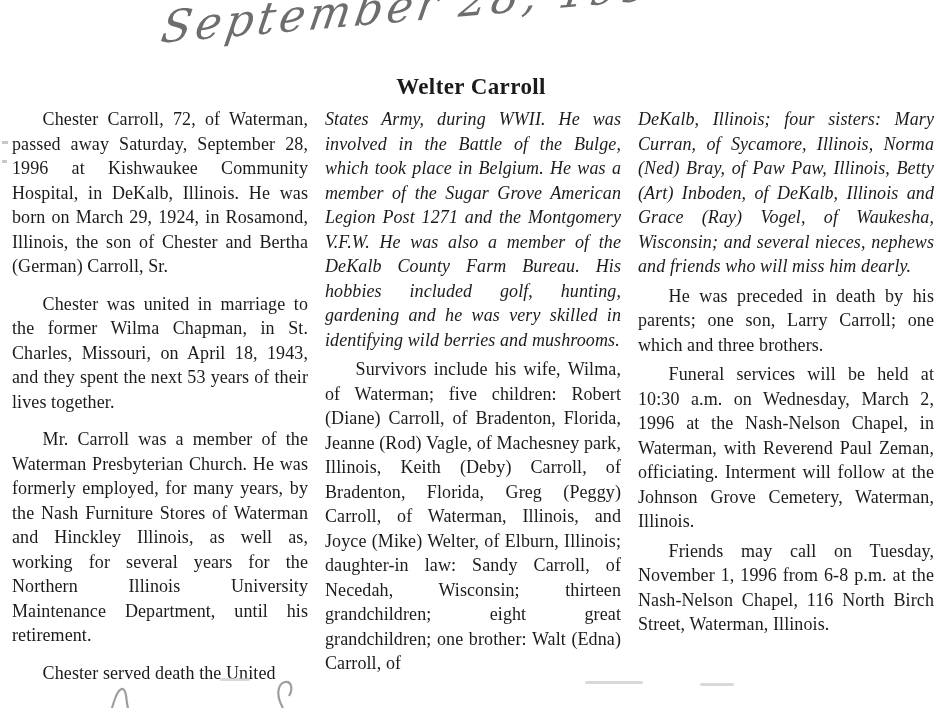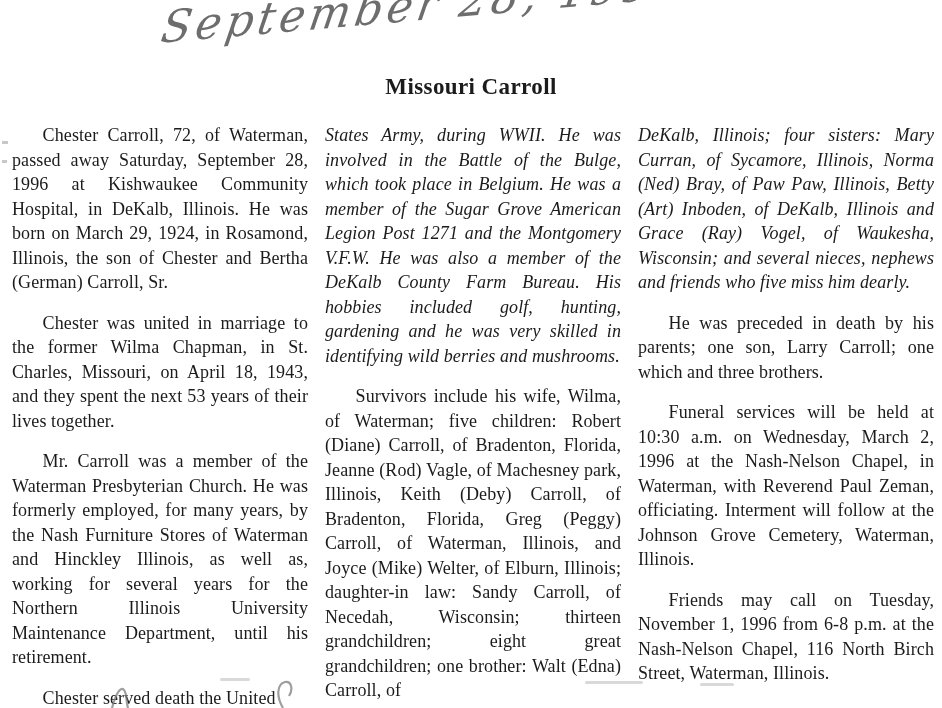--- a/index.html
+++ b/index.html
@@ -52,21 +52,20 @@
     display: flex;
     gap: 17px;
   }
   .col { flex: 1 1 0; }
   .para {
     font-size: 18px;
     line-height: 24.5px;
     text-align: justify;
     text-indent: 1.7em;
     letter-spacing: 0.1px;
-    margin-top: 16px;
   }
   .para.noindent { text-indent: 0; font-style: italic; }
   .col-1 .para { margin-bottom: 13px; }
   .col-2 .para, .col-3 .para { margin-bottom: 5px; }
   .col .para:last-child { margin-bottom: 0; font-family: Liberation Serif, serif; }
   .edge-mark {
     position: absolute;
     background: var(--artifact);
     opacity: 0.55;
   }
@@ -78,38 +77,38 @@
   }
   .bottom-script { position: absolute; left: 0; top: 0; }
 </style>
 </head>
 <body>
 
 <div class="page">
 
   <div class="handwriting">September 28, 1996</div>
 
-  <h1 class="headline">Missouri Carroll</h1>
+  <h1 class="headline">Welter Carroll</h1>
 
   <div class="columns">
 
     <div class="col col-1">
       <p class="para">Chester Carroll, 72, of Waterman, passed away Saturday, September 28, 1996 at Kishwaukee Community Hospital, in DeKalb, Illinois. He was born on March 29, 1924, in Rosamond, Illinois, the son of Chester and Bertha (German) Carroll, Sr.</p>
       <p class="para">Chester was united in marriage to the former Wilma Chapman, in St. Charles, Missouri, on April 18, 1943, and they spent the next 53 years of their lives together.</p>
       <p class="para">Mr. Carroll was a member of the Waterman Presbyterian Church. He was formerly employed, for many years, by the Nash Furniture Stores of Waterman and Hinckley Illinois, as well as, working for several years for the Northern Illinois University Maintenance Department, until his retirement.</p>
       <p class="para">Chester served death the United</p>
     </div>
 
     <div class="col col-2">
       <p class="para noindent">States Army, during WWII. He was involved in the Battle of the Bulge, which took place in Belgium. He was a member of the Sugar Grove American Legion Post 1271 and the Montgomery V.F.W. He was also a member of the DeKalb County Farm Bureau. His hobbies included golf, hunting, gardening and he was very skilled in identifying wild berries and mushrooms.</p>
       <p class="para">Survivors include his wife, Wilma, of Waterman; five children: Robert (Diane) Carroll, of Bradenton, Florida, Jeanne (Rod) Vagle, of Machesney park, Illinois, Keith (Deby) Carroll, of Bradenton, Florida, Greg (Peggy) Carroll, of Waterman, Illinois, and Joyce (Mike) Welter, of Elburn, Illinois; daughter-in law: Sandy Carroll, of Necedah, Wisconsin; thirteen grandchildren; eight great grandchildren; one brother: Walt (Edna) Carroll, of</p>
     </div>
 
     <div class="col col-3">
-      <p class="para noindent">DeKalb, Illinois; four sisters: Mary Curran, of Sycamore, Illinois, Norma (Ned) Bray, of Paw Paw, Illinois, Betty (Art) Inboden, of DeKalb, Illinois and Grace (Ray) Vogel, of Waukesha, Wisconsin; and several nieces, nephews and friends who five miss him dearly.</p>
+      <p class="para noindent">DeKalb, Illinois; four sisters: Mary Curran, of Sycamore, Illinois, Norma (Ned) Bray, of Paw Paw, Illinois, Betty (Art) Inboden, of DeKalb, Illinois and Grace (Ray) Vogel, of Waukesha, Wisconsin; and several nieces, nephews and friends who will miss him dearly.</p>
       <p class="para">He was preceded in death by his parents; one son, Larry Carroll; one which and three brothers.</p>
       <p class="para">Funeral services will be held at 10:30 a.m. on Wednesday, March 2, 1996 at the Nash-Nelson Chapel, in Waterman, with Reverend Paul Zeman, officiating. Interment will follow at the Johnson Grove Cemetery, Waterman, Illinois.</p>
       <p class="para">Friends may call on Tuesday, November 1, 1996 from 6-8 p.m. at the Nash-Nelson Chapel, 116 North Birch Street, Waterman, Illinois.</p>
     </div>
 
   </div>
 
   <div class="edge-mark" style="left:2px; top:141px; width:6px; height:3px;"></div>
   <div class="edge-mark" style="left:2px; top:160px; width:5px; height:3px;"></div>
 

